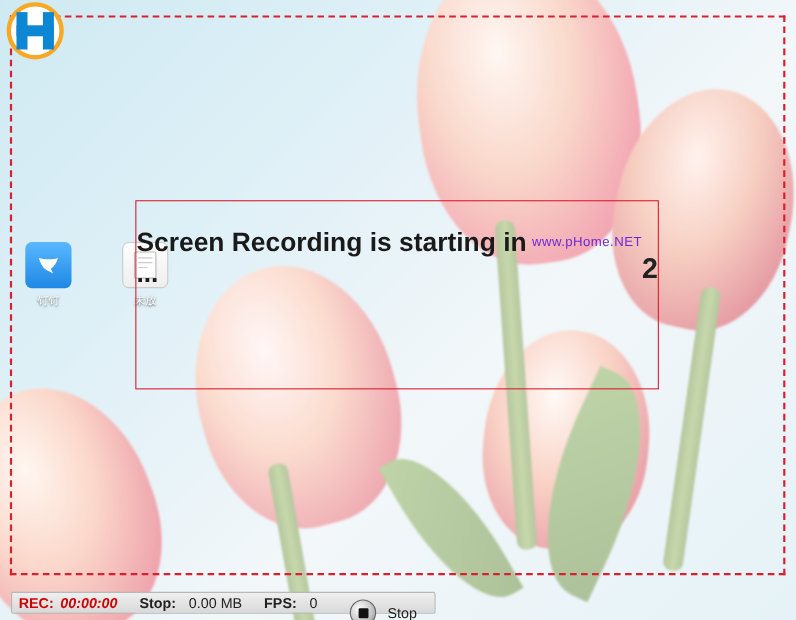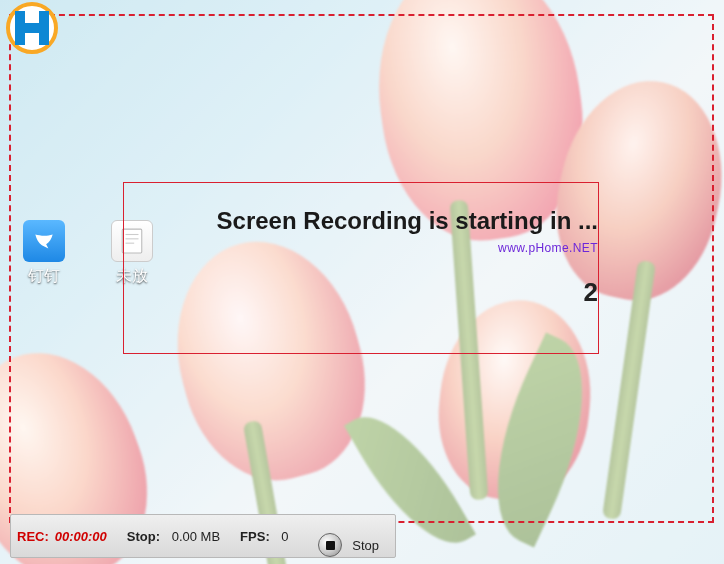--- a/index.html
+++ b/index.html
@@ -76,49 +76,49 @@
       gap: 4px;
       cursor: pointer;
     }
     .di-glyph {
       width: 42px; height: 42px;
       border-radius: 6px;
       display: flex; align-items: center; justify-content: center;
     }
     .di-glyph.ding { background: linear-gradient(#5ab8ff,#1e88e5); }
     .di-glyph.folder { background: linear-gradient(#fff,#eee); border: 1px solid #ccc; }
-    .di-label { font-size: 16px; color: #fff; text-shadow: 0 1px 2px rgba(0,0,0,.7); white-space: nowrap; }
+    .di-label { font-size: 10px; color: #fff; text-shadow: 0 1px 2px rgba(0,0,0,.7); white-space: nowrap; }
 
     .capture-frame {
       position: absolute;
       left: 9px; top: 14px;
       width: 705px; height: 509px;
       border: 2px dashed #d92030;
       z-index: 10;
       pointer-events: none;
     }
 
     .countdown-box {
       position: absolute;
       left: 123px; top: 182px;
       width: 476px; height: 172px;
       border: 1px solid #d92030;
       background: rgba(255,255,255,0);
       z-index: 30;
-      display: flex; flex-direction: column; align-items: flex-end;
+      display: flex; flex-direction: row; align-items: flex-start;
       padding-top: 24px;
     }
     .countdown-title { font-size: 24px; font-weight: 700; color: #1a1a1a; }
     .countdown-sub { font-size: 12px; color: #6d28d9; margin-top: 6px; letter-spacing: .4px; }
     .countdown-num { font-size: 26px; font-weight: 700; color: #222; margin-top: 22px; }
 
     .toolbar {
       position: absolute;
       left: 10px; bottom: 6px;
-      width: 386px; height: 44px;
+      width: 386px; height: 20px;
       background: linear-gradient(#efefef,#d9d9d9);
       border: 1px solid #b8b8b8;
       border-radius: 2px;
       display: flex; align-items: center;
       font-size: 13px;
       color: #222;
       z-index: 60;
       padding: 0 6px;
       gap: 4px;
     }

